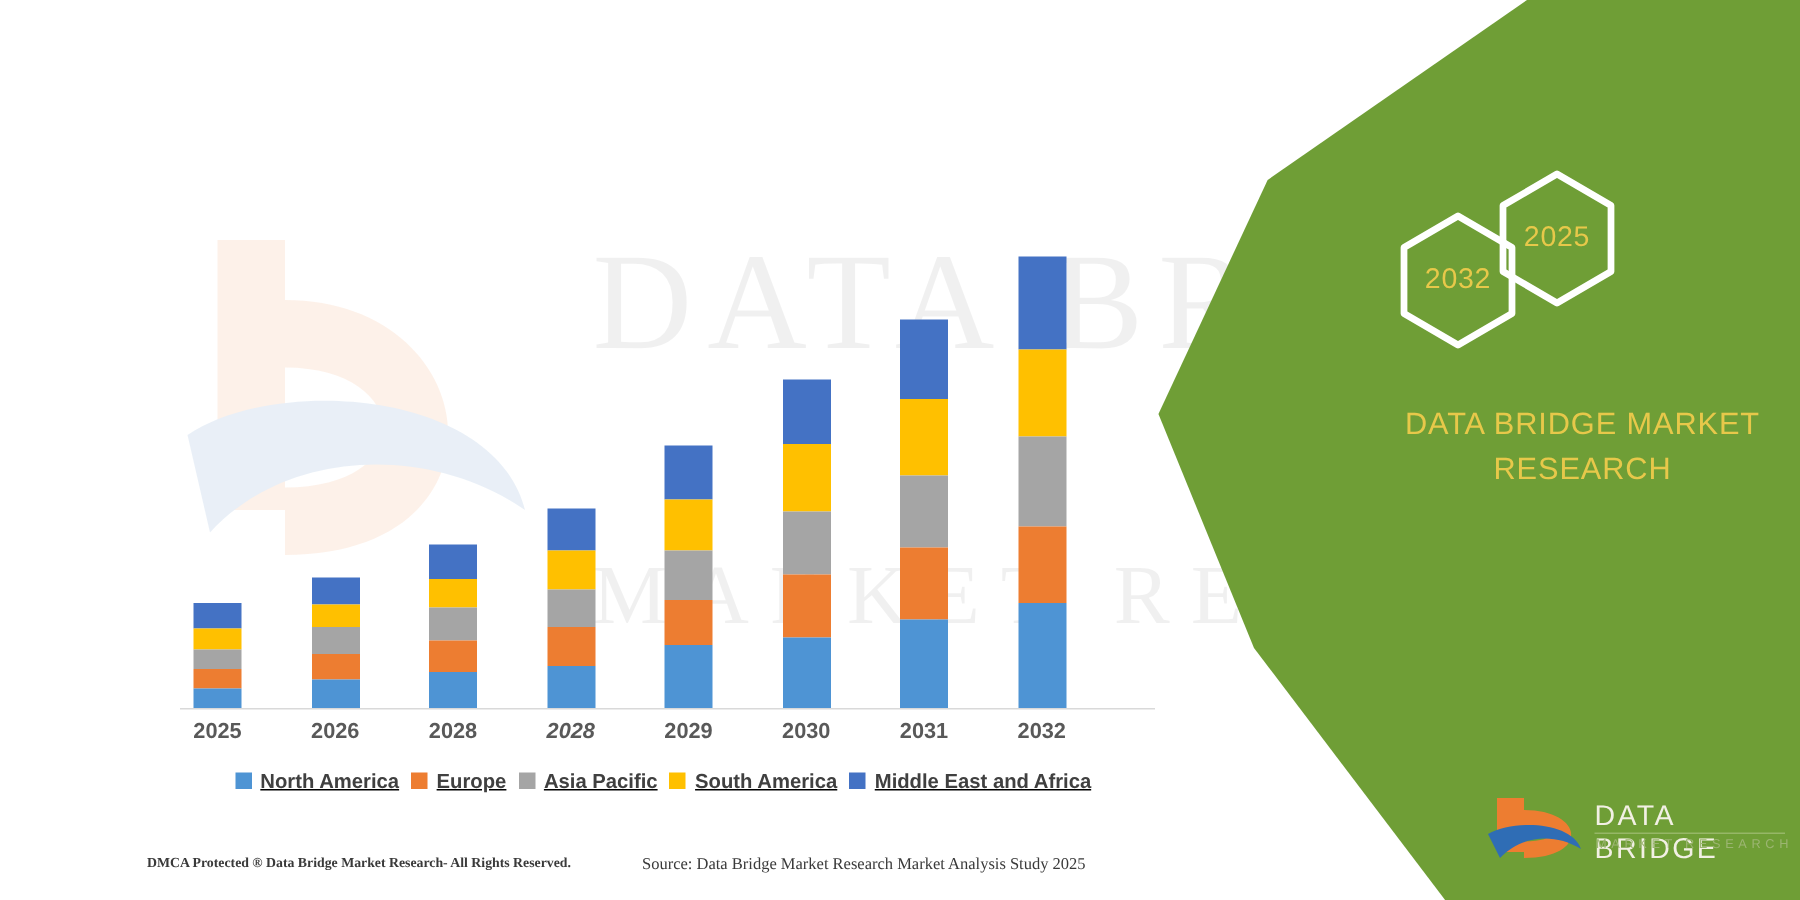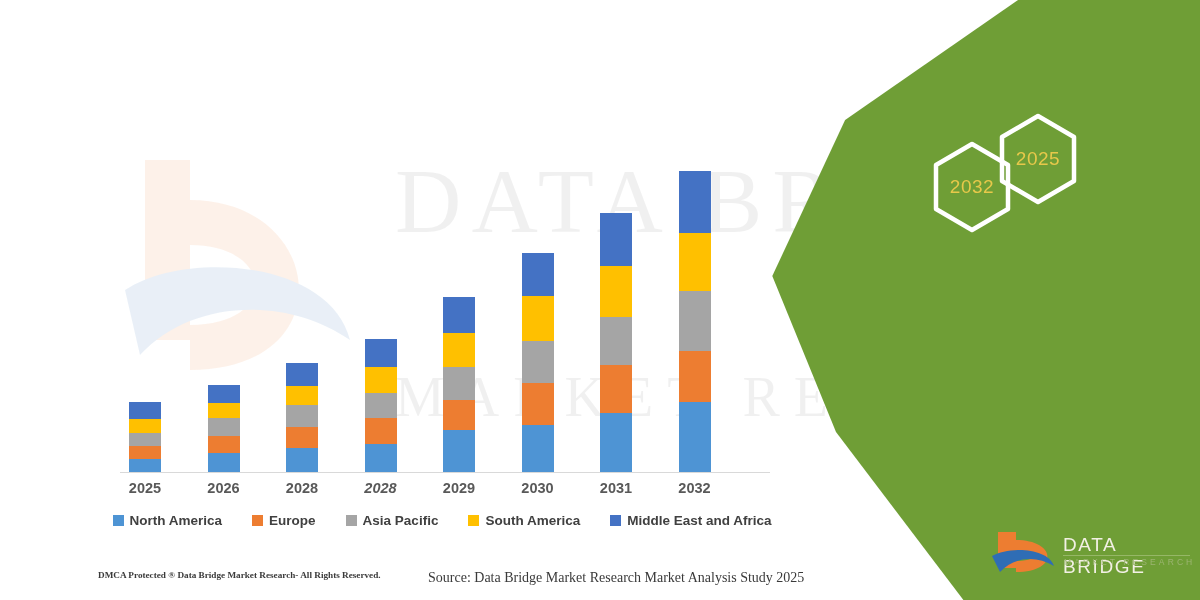--- a/index.html
+++ b/index.html
@@ -90,36 +90,36 @@
   }
   .seg { width:100%; }
   .xlabel {
     position:absolute; top:480px; width:78px; text-align:center;
     color:#595959; font-size:14.5px; font-weight:bold;
   }
 
   
   .legend {
     position:absolute; left:112px; top:513px; width:660px;
-    display:flex; align-items:flex-start; justify-content:center; gap:30px;
+    display:flex; align-items:flex-start; justify-content:center; gap:8px;text-decoration:underline;
   }
   .lg-item { display:flex; align-items:center; gap:6px; }
   .lg-swatch { width:11px; height:11px; display:block; }
   .lg-label { color:#404040; font-size:13.5px; font-weight:bold; white-space:nowrap; }
 
   
   .footer-left {
     position:absolute; left:98px; top:570px;
     color:#3a3a3a; font-size:9.2px; font-family:"Liberation Serif", serif;
     white-space:nowrap;
     font-weight:bold;
   }
   .footer-right {
     position:absolute; left:428px; top:570px;
-    color:#3a3a3a; font-size:14px; font-family:"Liberation Serif", serif;
+    color:#3a3a3a; font-size:11px; font-family:"Liberation Serif", serif;
     white-space:nowrap;
   }
 </style>
 </head>
 <body>
 
 <div id="stage">
 
   <div class="wm-text wm-line1">DATA BRIDGE</div>
   <div class="wm-text wm-line2">MARKET RESEARCH</div>
@@ -140,20 +140,21 @@
       <span>2025</span>
     </div>
     <div class="hex hex-2032">
       <svg viewBox="0 0 84 94">
         <polygon points="42,4 78,25 78,69 42,90 6,69 6,25" fill="none" stroke="#ffffff" stroke-width="4.5" stroke-linejoin="round"></polygon>
       </svg>
       <span>2032</span>
     </div>
   </div>
 
+  <div class="gp-brand">DATA BRIDGE MARKET RESEARCH</div>
 
   <svg class="gp-logo" viewBox="0 0 200 52">
     <path d="M8 4 L26 4 L26 40 L8 40 Z" fill="#ed7d31"></path>
     <path d="M26 12 C66 12 70 44 26 44 L26 33 C50 33 49 23 26 23 Z" fill="#ed7d31"></path>
     <path d="M2 28 C20 18 58 20 64 38 C46 27 24 29 10 44 Z" fill="#2f6db5"></path>
   </svg>
   <div class="gp-logo-text">DATA BRIDGE</div>
   <div class="gp-logo-rule"></div>
   <div class="gp-logo-sub">MARKET RESEARCH</div>
 

